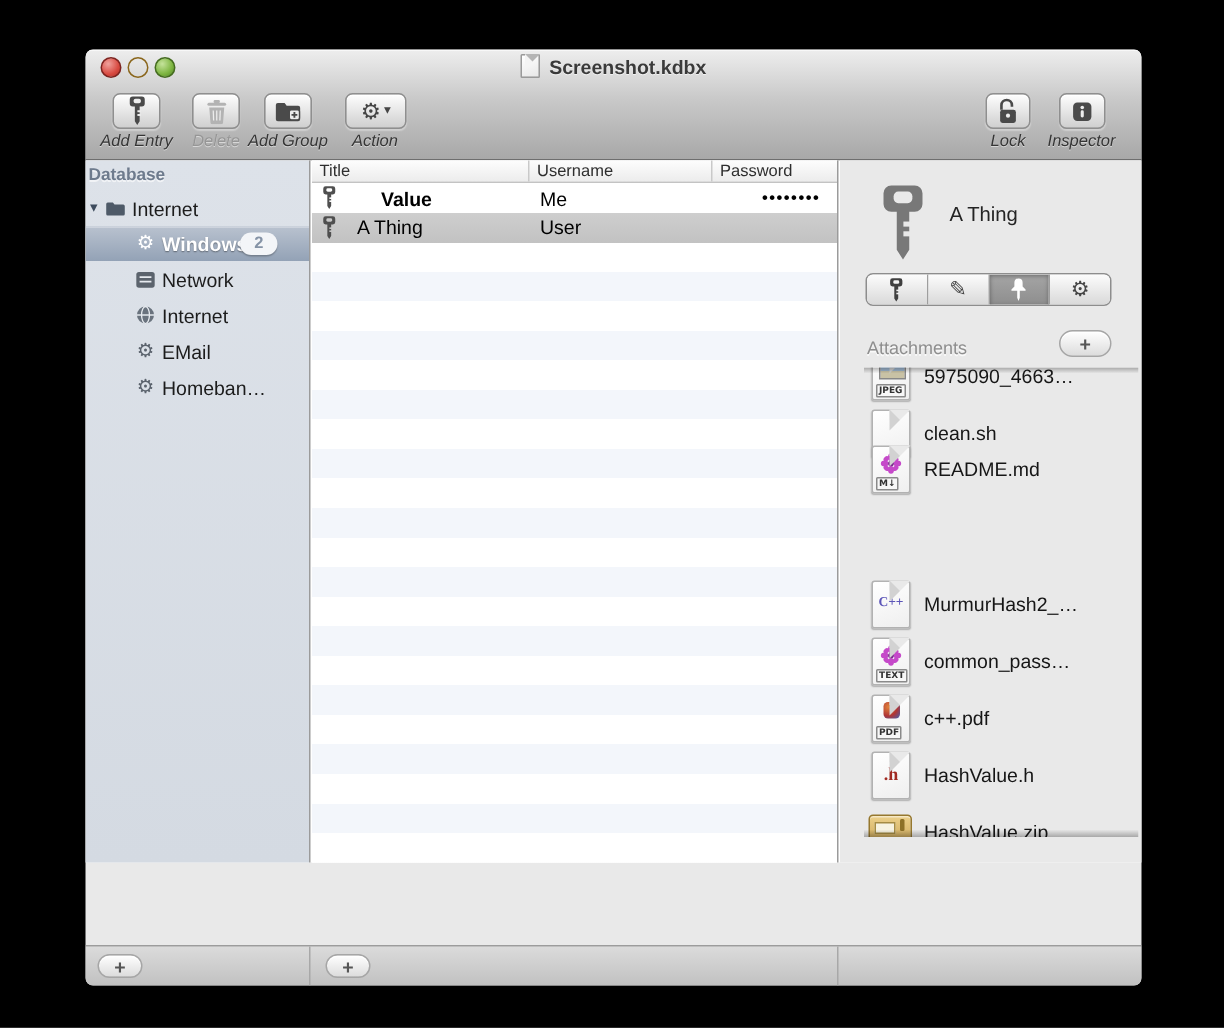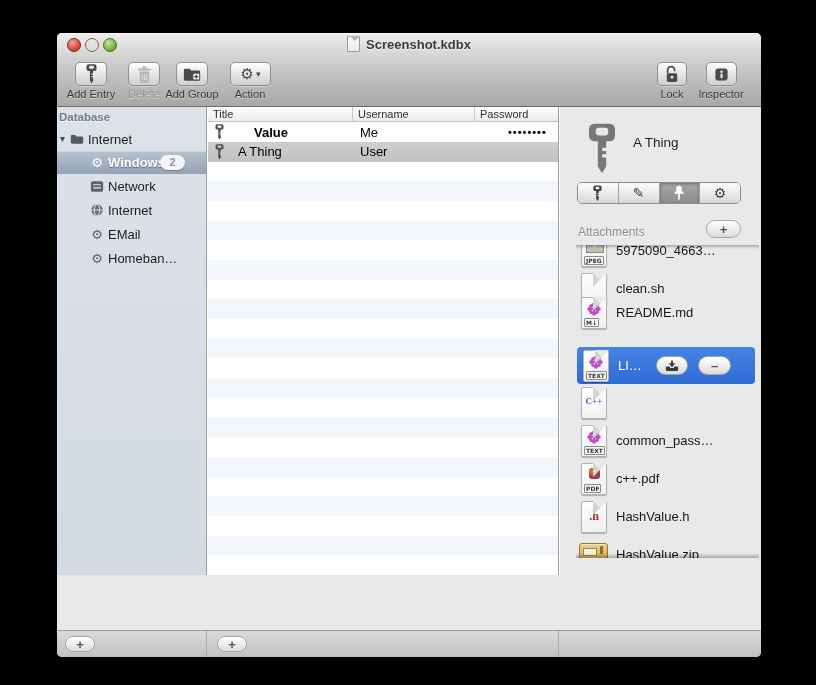--- a/index.html
+++ b/index.html
@@ -18,21 +18,21 @@
   .titlewrap{position:absolute;left:0;right:0;top:0;height:22px;display:flex;align-items:center;justify-content:center;gap:6px;}
   .docicon{width:11px;height:14px;background:linear-gradient(160deg,#fff,#e8e8e8);border:1px solid #9a9a9a;border-radius:1px;position:relative;}
   .docicon::after{content:"";position:absolute;top:-1px;right:-1px;border-top:5px solid #c9c9c9;border-left:5px solid #f4f4f4;
                   border-right:5px solid transparent;border-bottom:5px solid transparent;width:0;height:0;
                   border-top-color:#b5b5b5;}
   .wtitle{font-size:13px;font-weight:600;color:#3a3a3a;text-shadow:0 1px 0 rgba(255,255,255,.6);}
   .tbtn{position:absolute;top:29px;height:24px;border-radius:5px;border:1px solid #8f8f8f;
         background:linear-gradient(#fefefe,#cfcfcf);box-shadow:inset 0 1px 0 #fff,0 1px 1px rgba(255,255,255,.35);
         display:flex;align-items:center;justify-content:center;gap:2px;box-sizing:border-box;}
   .tlabel{position:absolute;top:55px;font-size:11px;color:#353535;text-shadow:0 1px 0 rgba(255,255,255,.5);
-          transform:translateX(-50%);white-space:nowrap;}
+          transform:translateX(-50%);white-space:nowrap;font-style:italic;}
   .tlabel.dis{color:#969696;}
   .glyph{font-family:"DejaVu Sans",sans-serif;line-height:1;}
   
   .content{position:absolute;left:0;top:74px;right:0;height:468px;background:#fff;}
   .vdiv{position:absolute;top:0;bottom:0;width:1px;background:#9b9b9b;}
   
   .sidebar{position:absolute;left:0;top:0;bottom:0;width:149px;background:linear-gradient(#dde2e9,#d4dae2);}
   .sb-header{position:absolute;left:2px;top:4px;font-size:11.5px;font-weight:bold;color:#6e7b8d;text-shadow:0 1px 0 rgba(255,255,255,.6);}
   .sb-row{position:absolute;left:0;right:0;height:22px;display:flex;align-items:center;font-size:13px;color:#1c1c1c;}
   .sb-row .ic{position:absolute;width:14px;height:14px;display:flex;align-items:center;justify-content:center;}
@@ -358,57 +358,39 @@
               <span class="face">
                   <svg width="14" height="14">
                     <use href="#ic-flower"></use>
                   </svg>
                 </span>
               <span class="bdg">M↓</span>
             </span>
             <span class="nm">README.md</span>
           </div>
 
-          <div class="attsel">
+
+          <div class="att" style="top:142px;">
+            <span class="doc">
+              <span class="face" style="top:8px;color:#5c55b8;">
+                  <span class="facetxt">C++</span>
+                </span>
+            </span>
+            <span class="nm">MurmurHash2_…</span>
+          </div>
+
+          <div class="att" style="top:180px;">
             <span class="doc">
               <span class="face">
                   <svg width="14" height="14">
                     <use href="#ic-flower"></use>
                   </svg>
                 </span>
               <span class="bdg">TEXT</span>
             </span>
-            <span class="nm">LI…</span>
-            <div class="pill" style="left:79px;width:32px;">
-              <svg width="14" height="12" color="#3a3a3a">
-                  <use href="#ic-export"></use>
-                </svg>
-            </div>
-            <div class="pill" style="left:121px;width:33px;">
-              <span>–</span>
-            </div>
-          </div>
-
-          <div class="att" style="top:142px;">
-            <span class="doc">
-              <span class="face" style="top:8px;color:#5c55b8;">
-                  <span class="facetxt">C++</span>
-                </span>
-            </span>
-          </div>
-
-          <div class="att" style="top:180px;">
-            <span class="doc">
-              <span class="face">
-                  <svg width="14" height="14">
-                    <use href="#ic-flower"></use>
-                  </svg>
-                </span>
-              <span class="bdg">TEXT</span>
-            </span>
             <span class="nm">common_pass…</span>
           </div>
 
           <div class="att" style="top:218px;">
             <span class="doc">
               <span class="face" style="top:4px;">
                   <span style="width:11px;height:11px;border-radius:3px;background:radial-gradient(circle at 30% 30%,#e0823a,#b03535 55%,#3a63b8);display:inline-block;"></span>
                 </span>
               <span class="bdg">PDF</span>
             </span>

